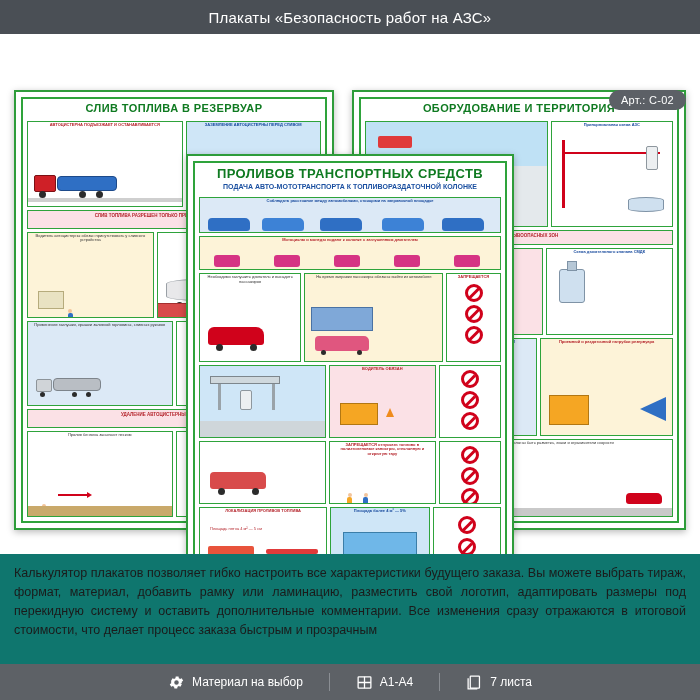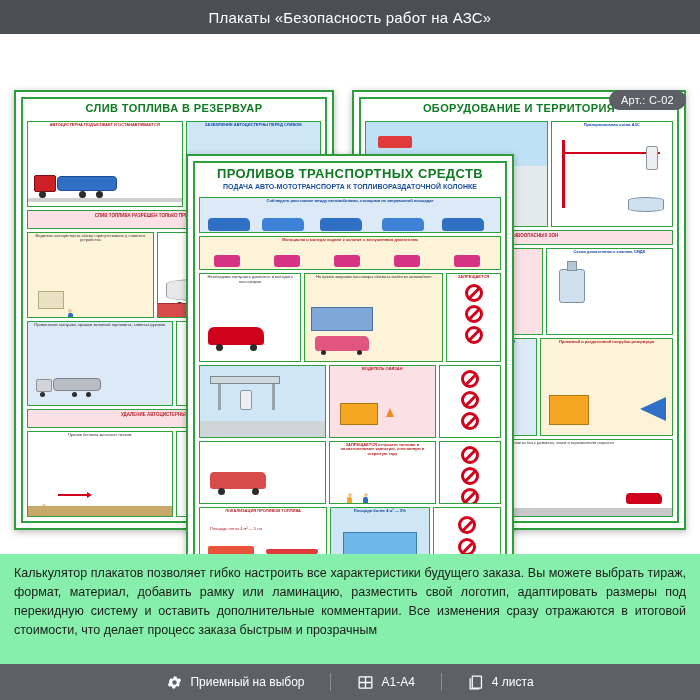--- a/index.html
+++ b/index.html
@@ -3,21 +3,21 @@
 <meta charset="utf-8">
 <style>
   * { box-sizing: border-box; }
   html, body { margin:0; padding:0; }
   body {
     width:700px; height:700px;
     font-family:"Liberation Sans", sans-serif;
     background:#ffffff;
     overflow:hidden;
   }
-  .page { width:700px; height:700px; display:flex; flex-direction:column; background:#86efac; }
+  .page { width:700px; height:700px; display:flex; flex-direction:column; background:#0f766e; }
 
   
   .topbar {
     height:34px;
     background:#4a4f55;
     color:#ffffff;
     display:flex; align-items:center; justify-content:center;
     font-size:15px;
     letter-spacing:.2px;
   }
@@ -470,37 +470,37 @@
 
   <div class="desc">Калькулятор плакатов позволяет гибко настроить все характеристики будущего заказа. Вы можете выбрать тираж, формат, материал, добавить рамку или ламинацию, разместить свой логотип, адаптировать размеры под перекидную систему и оставить дополнительные комментарии. Все изменения сразу отражаются в итоговой стоимости, что делает процесс заказа быстрым и прозрачным</div>
 
   <div class="footer">
     <div class="fitem">
       <span class="ficon">
         <svg viewBox="0 0 24 24" width="17" height="17" fill="#ffffff">
             <path d="M19.4 13a7.8 7.8 0 0 0 0-2l2-1.6-2-3.4-2.4 1a7.6 7.6 0 0 0-1.7-1l-.4-2.6H10.9l-.4 2.6c-.6.2-1.2.6-1.7 1l-2.4-1-2 3.4L4.5 11a7.8 7.8 0 0 0 0 2l-2 1.6 2 3.4 2.4-1c.5.4 1.1.8 1.7 1l.4 2.6h4l.4-2.6c.6-.2 1.2-.6 1.7-1l2.4 1 2-3.4-2.1-1.6zM12 15.2A3.2 3.2 0 1 1 12 8.8a3.2 3.2 0 0 1 0 6.4z"></path>
           </svg>
       </span>
-      <span>Приемный на выбор</span>
+      <span>Материал на выбор</span>
     </div>
     <div class="fdiv"></div>
     <div class="fitem">
       <span class="ficon">
         <svg viewBox="0 0 24 24" width="17" height="17" fill="none" stroke="#ffffff" stroke-width="1.8">
             <rect x="3" y="4" width="18" height="16" rx="1"></rect>
             <path d="M3 12h18M12 4v16"></path>
           </svg>
       </span>
       <span>А1-А4</span>
     </div>
     <div class="fdiv"></div>
     <div class="fitem">
       <span class="ficon">
         <svg viewBox="0 0 24 24" width="17" height="17" fill="none" stroke="#ffffff" stroke-width="1.8">
             <rect x="6" y="3" width="13" height="17" rx="1"></rect>
             <path d="M3 6v15h13"></path>
           </svg>
       </span>
-      <span>4 листа</span>
+      <span>7 листа</span>
     </div>
   </div>
 
 </div>
 
 </body></html>

